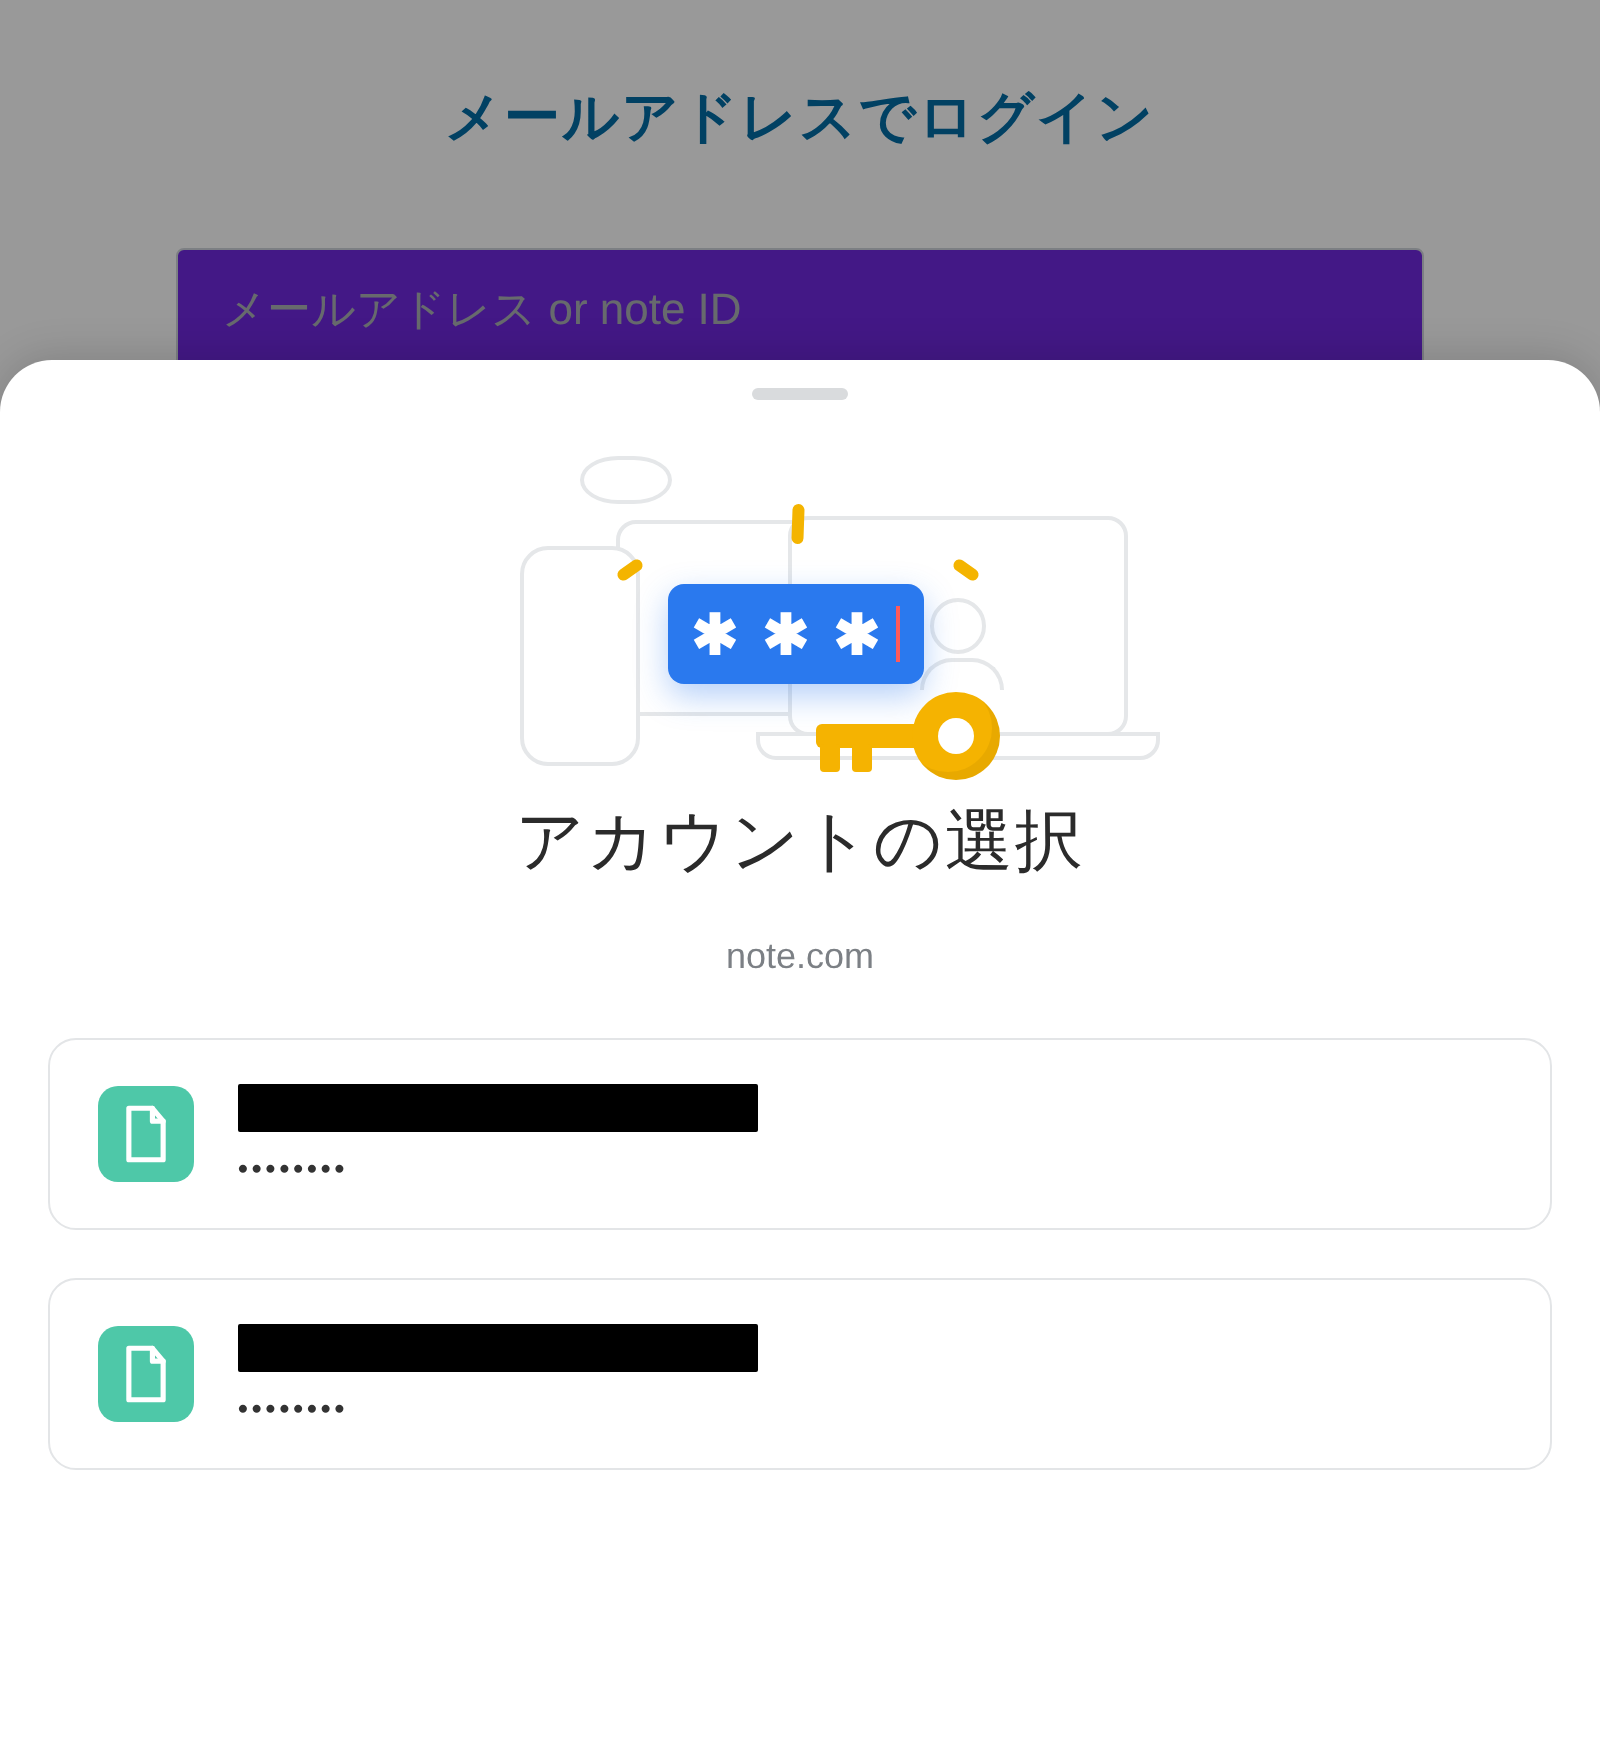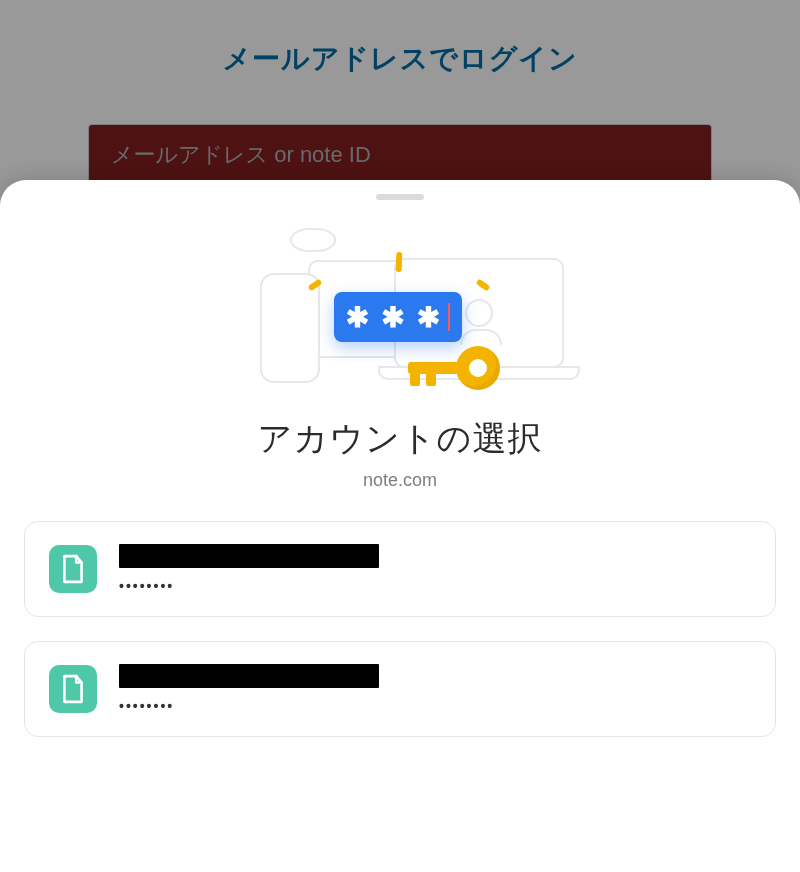--- a/index.html
+++ b/index.html
@@ -12,21 +12,21 @@
       background: #f7f7f7;
       display: flex; flex-direction: column; align-items: center;
       padding-top: 40px;
     }
     .login-title {
       font-size: 28px; font-weight: 700; color: #0369a1; letter-spacing: 1px;
     }
     .login-input {
       margin-top: 46px;
       width: 624px; height: 62px;
-      background: #7f1d1d;
+      background: #6d28d9;
       border: 1px solid #c9ced3;
       border-radius: 4px;
       padding: 0 22px;
       font-size: 22px;
       color: #a6acb1;
       display: flex; align-items: center;
     }
     .dim-overlay {
       position: absolute; inset: 0; background: rgba(0,0,0,0.38);
     }
@@ -101,24 +101,24 @@
       background:#fff; left:13px; top:13px;
     }
     .key .shaft {
       position:absolute; left:0; top:18px; width:54px; height:12px; background:#f5b301;
       border-radius:3px;
     }
     .key .tooth1 { position:absolute; left:2px; top:28px; width:10px; height:14px; background:#f5b301; border-radius:2px;}
     .key .tooth2 { position:absolute; left:18px; top:28px; width:10px; height:14px; background:#f5b301; border-radius:2px;}
 
     .sheet-title {
-      font-size: 34px; color:#2b2b2b; margin-top: 18px; letter-spacing: 1px;
+      font-size: 34px; color:#2b2b2b; letter-spacing: 1px;
     }
     .sheet-sub {
-      font-size: 18px; color:#7c8085; margin-top: 8px;
+      font-size: 18px; color:#7c8085; margin-top: 24px;
     }
 
     .accounts {
       width: 100%; padding: 30px 24px 0 24px;
       display:flex; flex-direction:column; gap:24px;
     }
     .account-card {
       width:100%; border:1px solid #e3e5e7; border-radius:14px;
       padding:22px 24px; display:flex; align-items:center; gap:22px;
       background:#fff;

